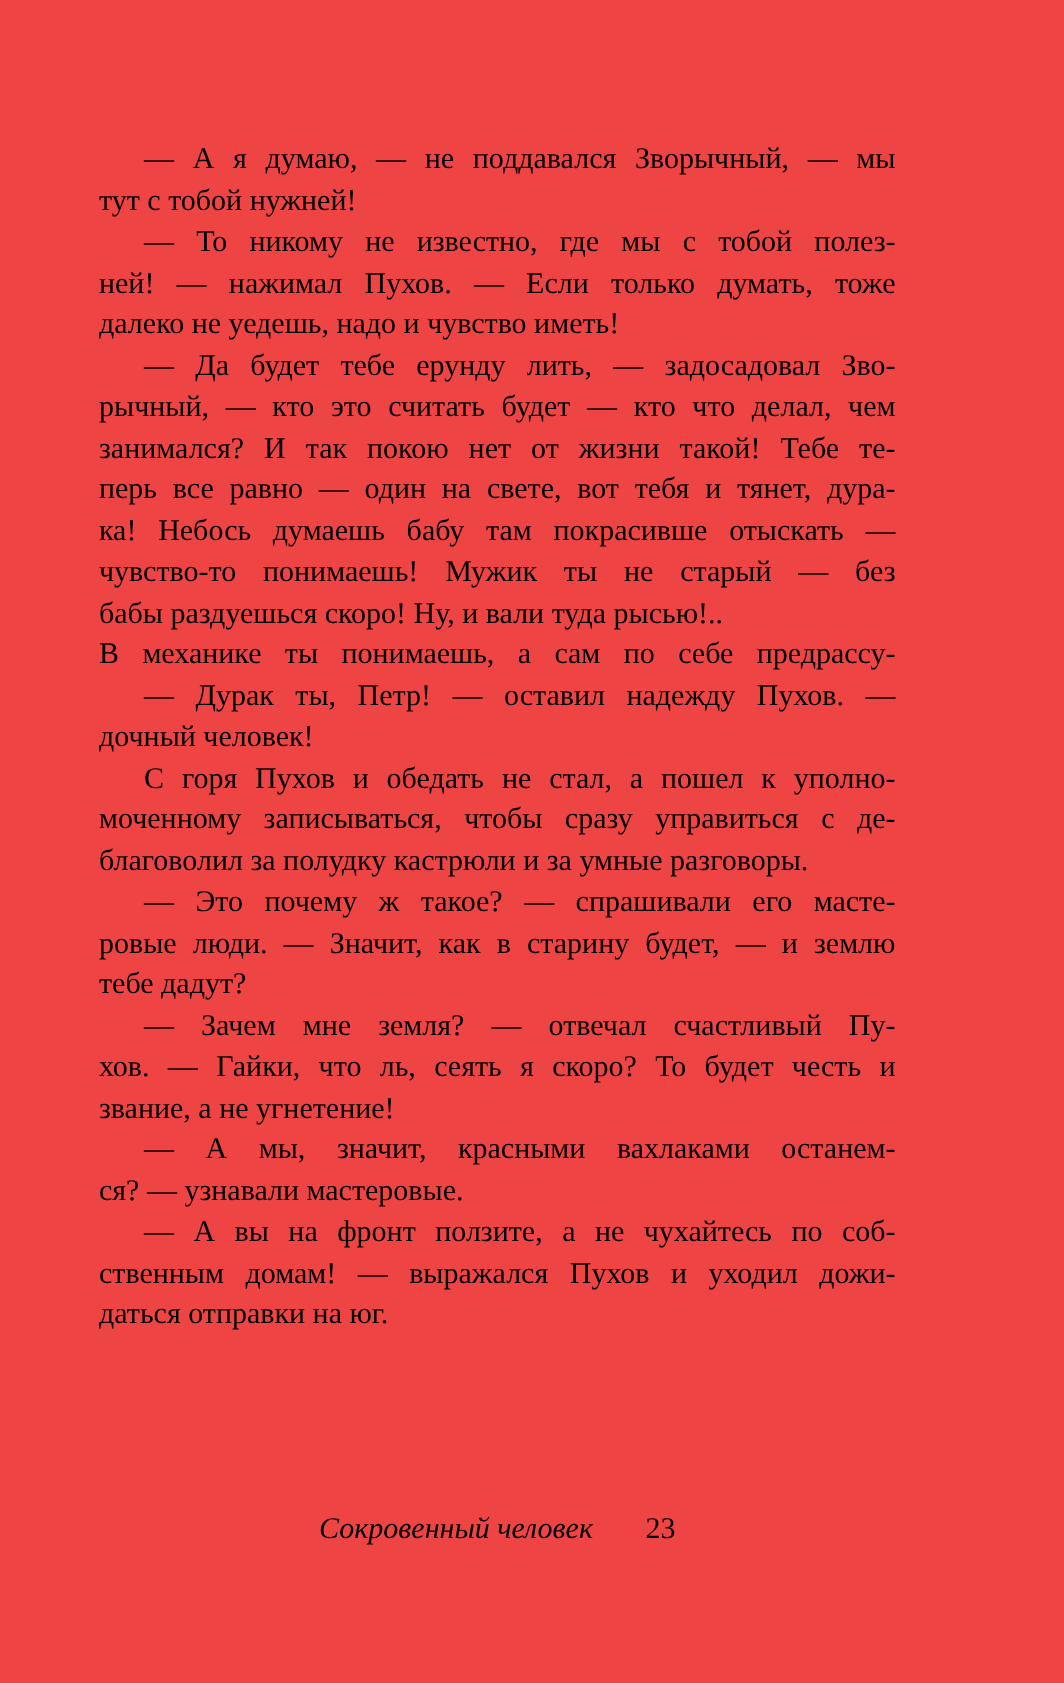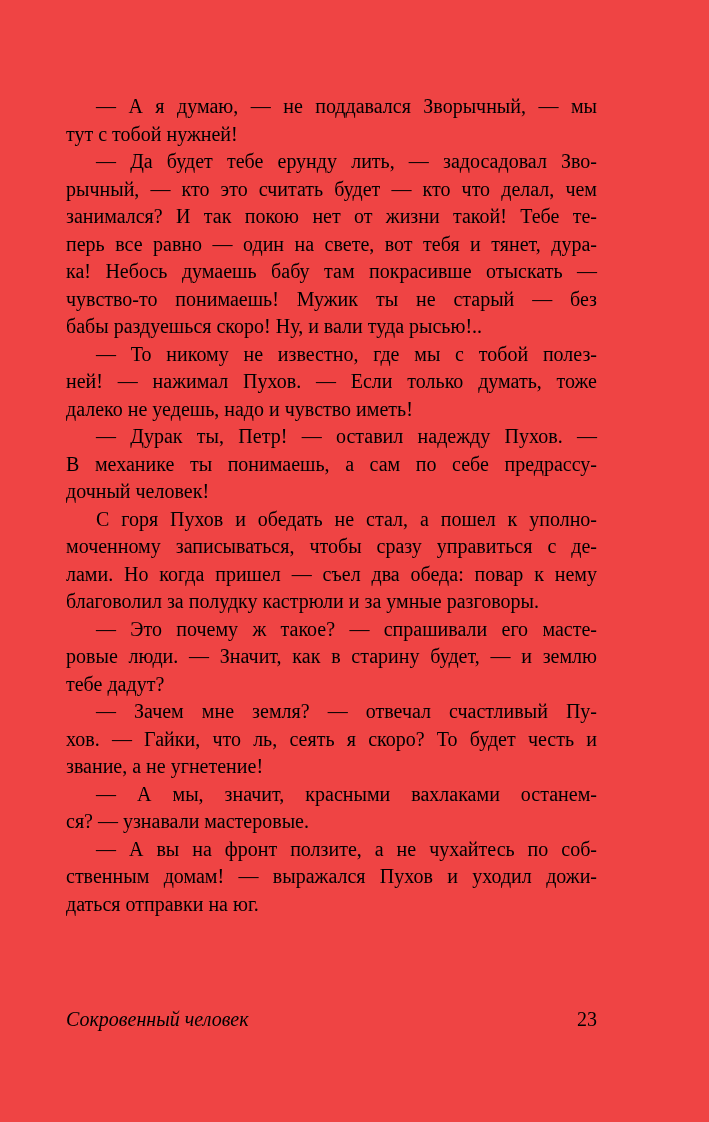--- a/index.html
+++ b/index.html
@@ -39,21 +39,21 @@
   }
   .line.first {
     text-indent: 30px;
   }
   .page-footer {
     position: absolute;
     left: 66px;
     top: 1006px;
     width: 531px;
     display: flex;
-    justify-content: space-between;
+    justify-content: center;
     align-items: baseline;
     font-size: 20px;
     line-height: 27px;
   }
   .running-title {
     font-style: italic;
   }
   .page-number {
     font-style: normal;
     margin-left: 35px;
@@ -62,42 +62,41 @@
 </head>
 <body>
 
 <div class="book-page">
   <div class="text-block">
       <div class="paragraph">
         <div class="line first">— А я думаю, — не поддавался Зворычный, — мы</div>
         <div class="line last">тут с тобой нужней!</div>
       </div>
       <div class="paragraph">
+        <div class="line first">— То никому не известно, где мы с тобой полез-</div>
+        <div class="line">ней! — нажимал Пухов. — Если только думать, тоже</div>
+        <div class="line last">далеко не уедешь, надо и чувство иметь!</div>
+      </div>
+      <div class="paragraph">
         <div class="line first">— Да будет тебе ерунду лить, — задосадовал Зво-</div>
         <div class="line">рычный, — кто это считать будет — кто что делал, чем</div>
         <div class="line">занимался? И так покою нет от жизни такой! Тебе те-</div>
         <div class="line">перь все равно — один на свете, вот тебя и тянет, дура-</div>
         <div class="line">ка! Небось думаешь бабу там покрасивше отыскать —</div>
         <div class="line">чувство-то понимаешь! Мужик ты не старый — без</div>
         <div class="line last">бабы раздуешься скоро! Ну, и вали туда рысью!..</div>
       </div>
       <div class="paragraph">
-        <div class="line first">— То никому не известно, где мы с тобой полез-</div>
-        <div class="line">ней! — нажимал Пухов. — Если только думать, тоже</div>
-        <div class="line last">далеко не уедешь, надо и чувство иметь!</div>
-      </div>
-      <div class="paragraph">
+        <div class="line">В механике ты понимаешь, а сам по себе предрассу-</div>
         <div class="line first">— Дурак ты, Петр! — оставил надежду Пухов. —</div>
-        <div class="line">В механике ты понимаешь, а сам по себе предрассу-</div>
         <div class="line last">дочный человек!</div>
       </div>
       <div class="paragraph">
         <div class="line first">С горя Пухов и обедать не стал, а пошел к уполно-</div>
         <div class="line">моченному записываться, чтобы сразу управиться с де-</div>
-        <div class="line">лами. Но когда пришел — съел два обеда: повар к нему</div>
         <div class="line last">благоволил за полудку кастрюли и за умные разговоры.</div>
       </div>
       <div class="paragraph">
         <div class="line first">— Это почему ж такое? — спрашивали его масте-</div>
         <div class="line">ровые люди. — Значит, как в старину будет, — и землю</div>
         <div class="line last">тебе дадут?</div>
       </div>
       <div class="paragraph">
         <div class="line first">— Зачем мне земля? — отвечал счастливый Пу-</div>
         <div class="line">хов. — Гайки, что ль, сеять я скоро? То будет честь и</div>

